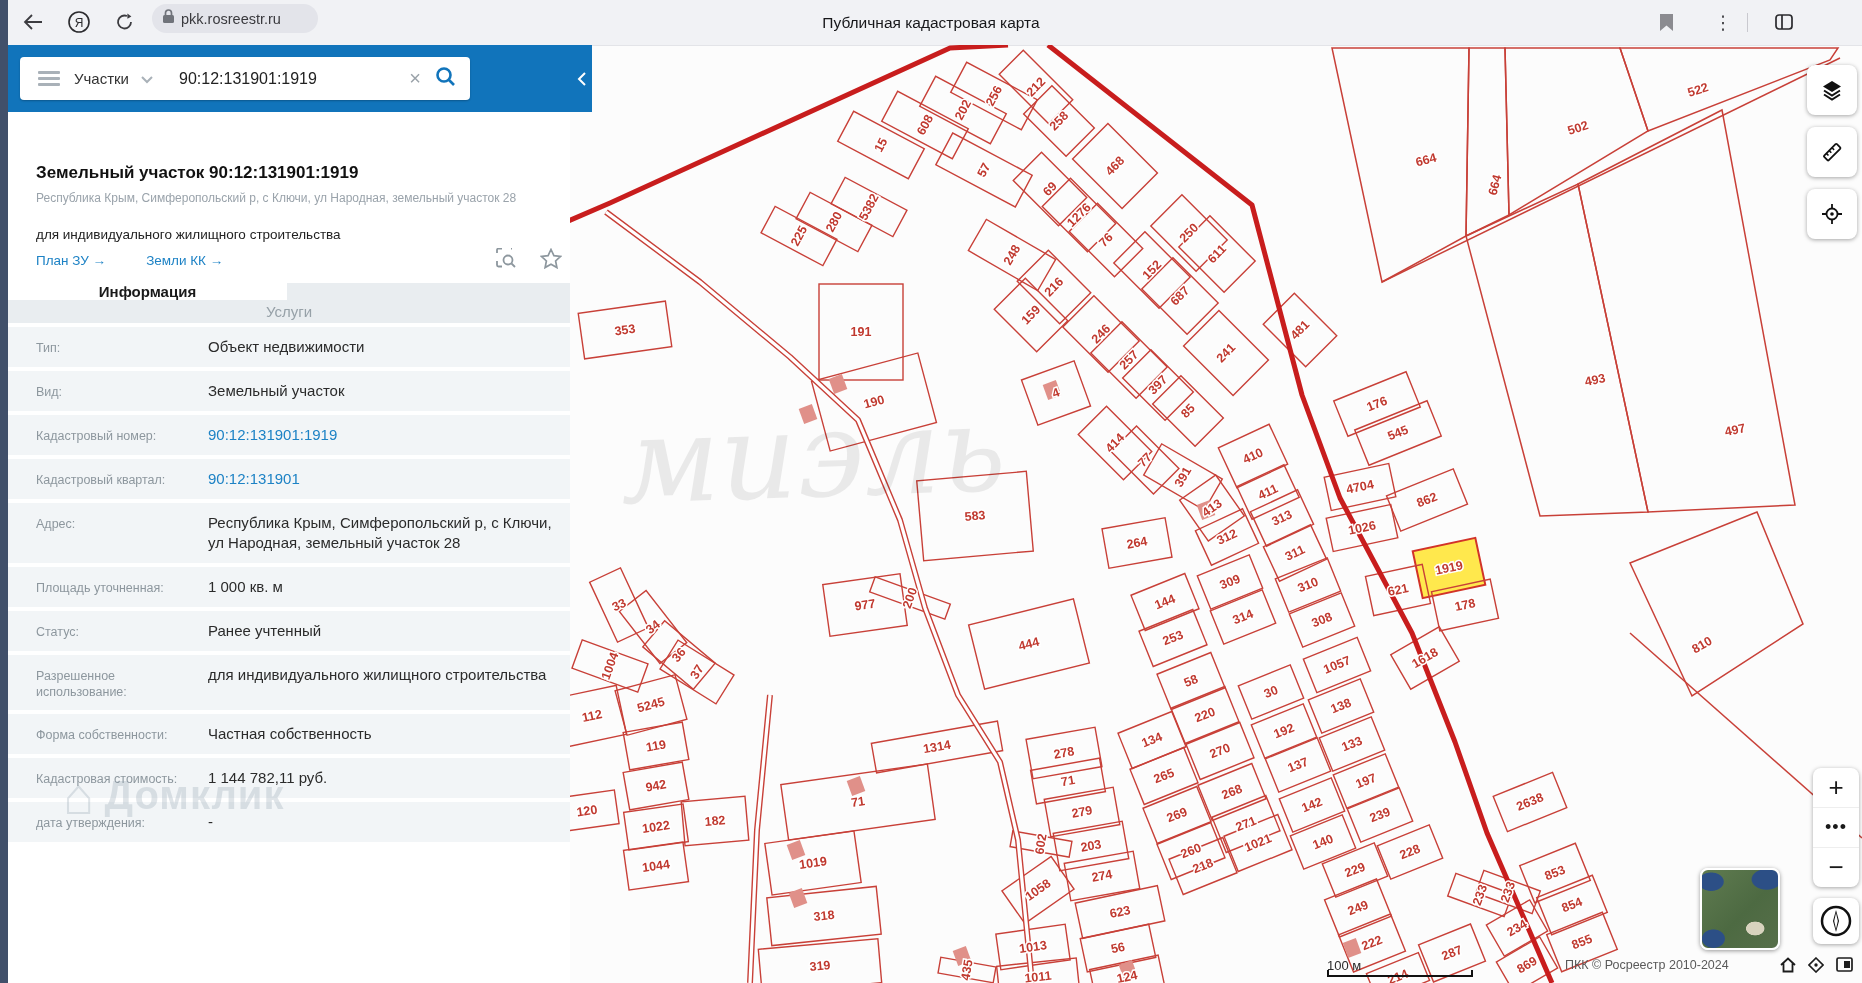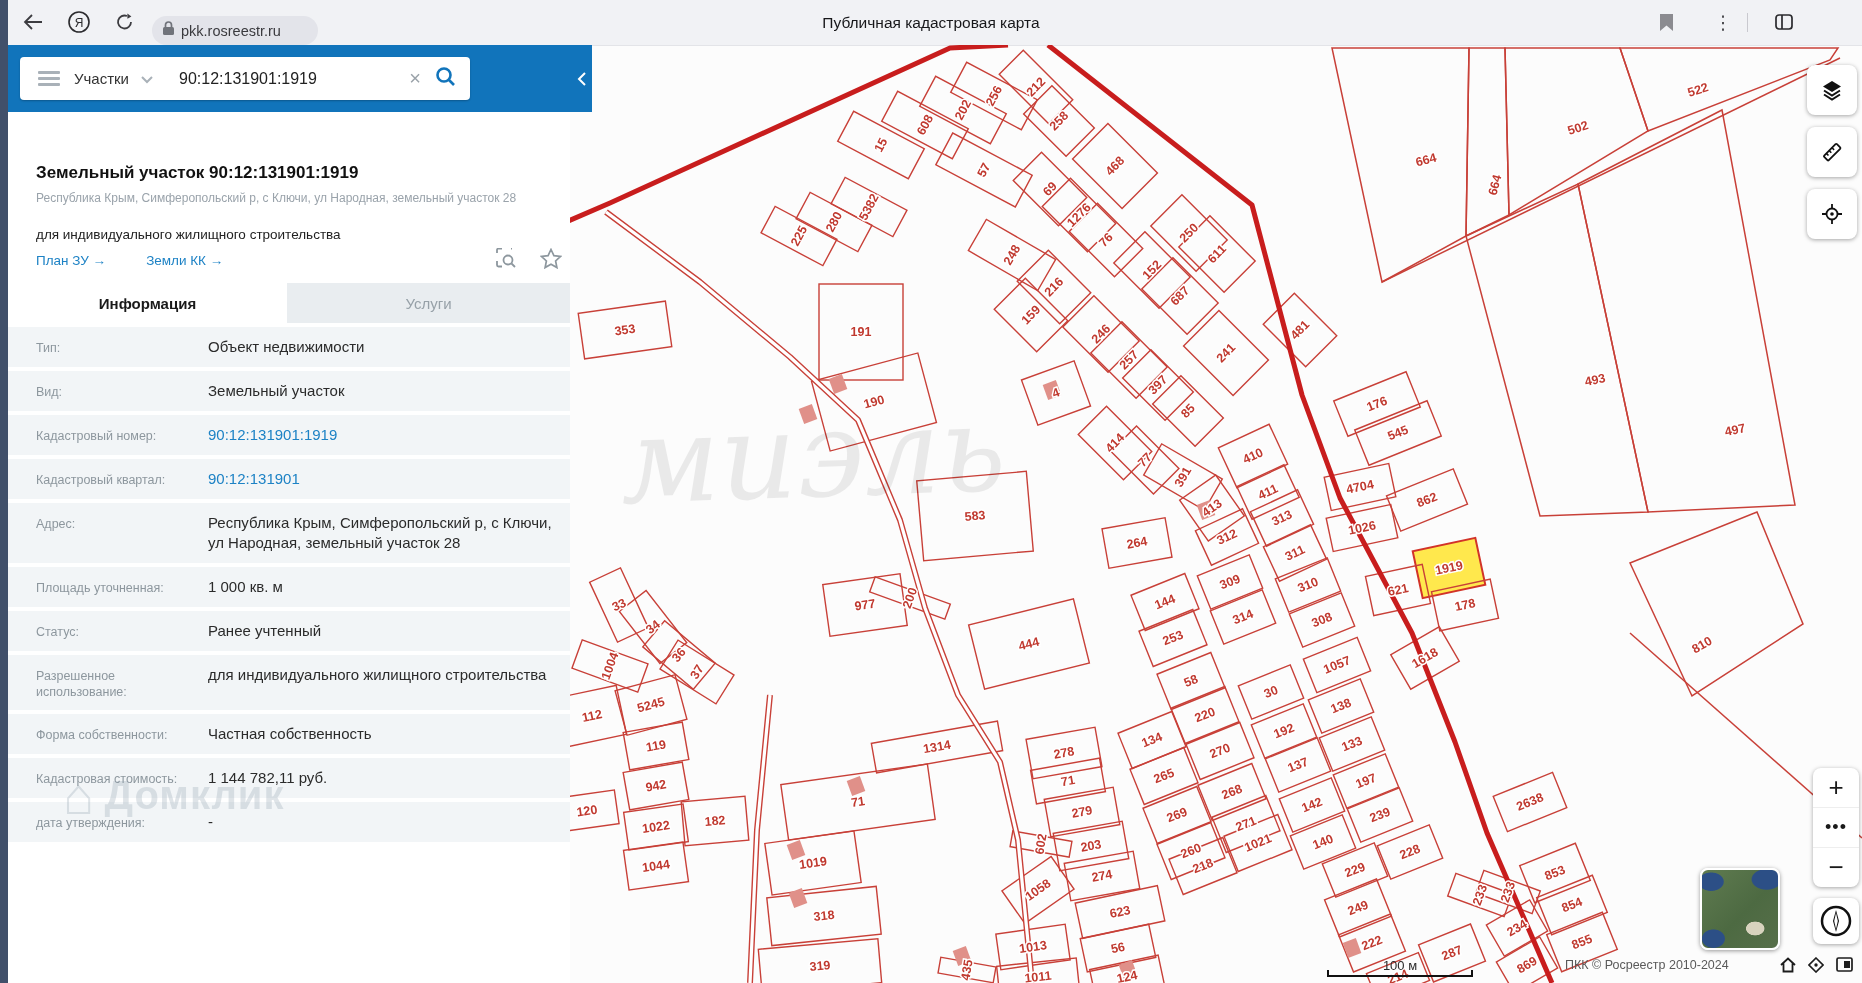--- a/index.html
+++ b/index.html
@@ -2,21 +2,21 @@
 <html><head>
 <meta charset="utf-8">
 <style>
   html,body{margin:0;padding:0;background:#ddd;}
   #app{position:relative;width:1862px;height:983px;background:#fcfcfc;overflow:hidden;
        font-family:"Liberation Sans",sans-serif;}
   .abs{position:absolute;}
   
   #topbar{left:0;top:0;width:1862px;height:45px;background:#f1f2f5;border-bottom:1px solid #e3e4e8;}
   .tb-ico{top:9px;width:26px;height:26px;display:flex;align-items:center;justify-content:center;color:#3c3c40;}
-  #url-pill{left:152px;top:16px;width:166px;height:29px;background:#e3e4ea;border-radius:15px;
+  #url-pill{left:152px;top:4px;width:166px;height:29px;background:#e3e4ea;border-radius:15px;
             display:flex;align-items:center;gap:6px;padding:0 10px;box-sizing:border-box;}
   #url-text{font-size:14.5px;color:#3a3a3e;}
   #page-title{left:0;top:0;width:1862px;height:45px;display:flex;align-items:center;justify-content:center;
               font-size:15.5px;color:#17171a;pointer-events:none;}
   #dl-badge{position:absolute;right:-9px;bottom:-7px;background:#1d6fdc;color:#fff;font-size:10px;
             border-radius:9px;padding:1px 5px;border:2px solid #f1f2f5;}
   
   #leftstrip{left:0;top:0;width:8px;height:983px;background:#41506a;}
   
   #sidebar{left:8px;top:45px;width:562px;height:938px;background:#fff;}
@@ -31,21 +31,21 @@
   #search-query{font-size:16px;color:#222;flex:1;margin-left:26px;}
   .gray-x{color:#9aa2a9;font-size:20px;margin-right:14px;}
   
   #card-title{left:28px;top:118px;width:520px;font-size:17px;font-weight:bold;color:#111;}
   #card-addr{left:28px;top:146px;width:510px;font-size:12px;line-height:15px;color:#9aa3ab;}
   #card-usage{left:28px;top:182px;width:510px;font-size:13.5px;color:#222;}
   .plan-link{font-size:13.5px;color:#1d82c5;}
   #links-row{left:28px;top:208px;width:520px;display:flex;gap:40px;}
   #card-icons{left:488px;top:203px;display:flex;gap:22px;color:#8d979e;}
   
-  #tabs{left:0px;top:238px;width:562px;height:40px;display:flex;background:#e9edf0;}
+  #tabs{left:0px;top:238px;width:562px;height:40px;display:flex;background:#e9edf0;flex-direction:column;}
   #tab-info{width:279px;background:#fff;display:flex;align-items:center;justify-content:center;
             font-size:15px;font-weight:bold;color:#1a1a1a;}
   #tab-serv{flex:1;display:flex;align-items:center;justify-content:center;font-size:15px;color:#97a1a8;}
   
   #rows{left:0;top:282px;width:562px;display:flex;flex-direction:column;gap:4px;}
   .irow{background:#f2f5f7;display:flex;padding:10px 14px 10px 28px;box-sizing:border-box;}
   .irow .lab{width:172px;flex:none;font-size:12.5px;color:#8d979e;padding-top:3px;line-height:16px;padding-right:10px;box-sizing:border-box;}
   .irow .val{flex:1;font-size:15px;color:#2b2b2b;line-height:20px;}
   .irow .val.link{color:#1d82c5;}
   
@@ -66,21 +66,21 @@
            box-shadow:0 1px 4px rgba(0,0,0,.35);display:flex;align-items:center;justify-content:center;}
   #minimap{left:1700px;top:868px;width:80px;height:82px;border-radius:8px;border:2px solid #fff;
            box-shadow:0 1px 4px rgba(0,0,0,.4);box-sizing:border-box;
            background:
              radial-gradient(22px 16px at 12% 15%, #2c4f86 0 55%, transparent 60%),
              radial-gradient(26px 18px at 85% 12%, #2c4f86 0 55%, transparent 60%),
              radial-gradient(20px 16px at 15% 88%, #2c4f86 0 55%, transparent 60%),
              radial-gradient(16px 12px at 70% 75%, #d8d3be 0 55%, transparent 60%),
              linear-gradient(135deg,#5f7b50,#4d6a42 55%,#576f4a);}
   #scalebar{left:1327px;top:958px;width:146px;}
-  #scalebar .lab{text-align:center;font-size:13px;color:#2b2b2b;margin-bottom:2px;}
+  #scalebar .lab{font-size:13px;color:#2b2b2b;margin-bottom:2px;}
   #scalebar .bar{height:2px;background:#111;position:relative;}
   #scalebar .bar:before,#scalebar .bar:after{content:"";position:absolute;bottom:0;width:2px;height:7px;background:#111;}
   #scalebar .bar:before{left:0;} #scalebar .bar:after{right:0;}
   #attrib{left:1565px;top:958px;font-size:12.5px;color:#5a5a5a;}
   #bicons{left:1780px;top:957px;display:flex;gap:12px;color:#1c1c1c;}
   svg text.plbl{font-size:12.5px;font-weight:bold;fill:#c0392f;stroke:#fff;stroke-width:3px;
                 paint-order:stroke;text-anchor:middle;font-family:"Liberation Sans",sans-serif;}
 </style>
 </head>
 <body>

